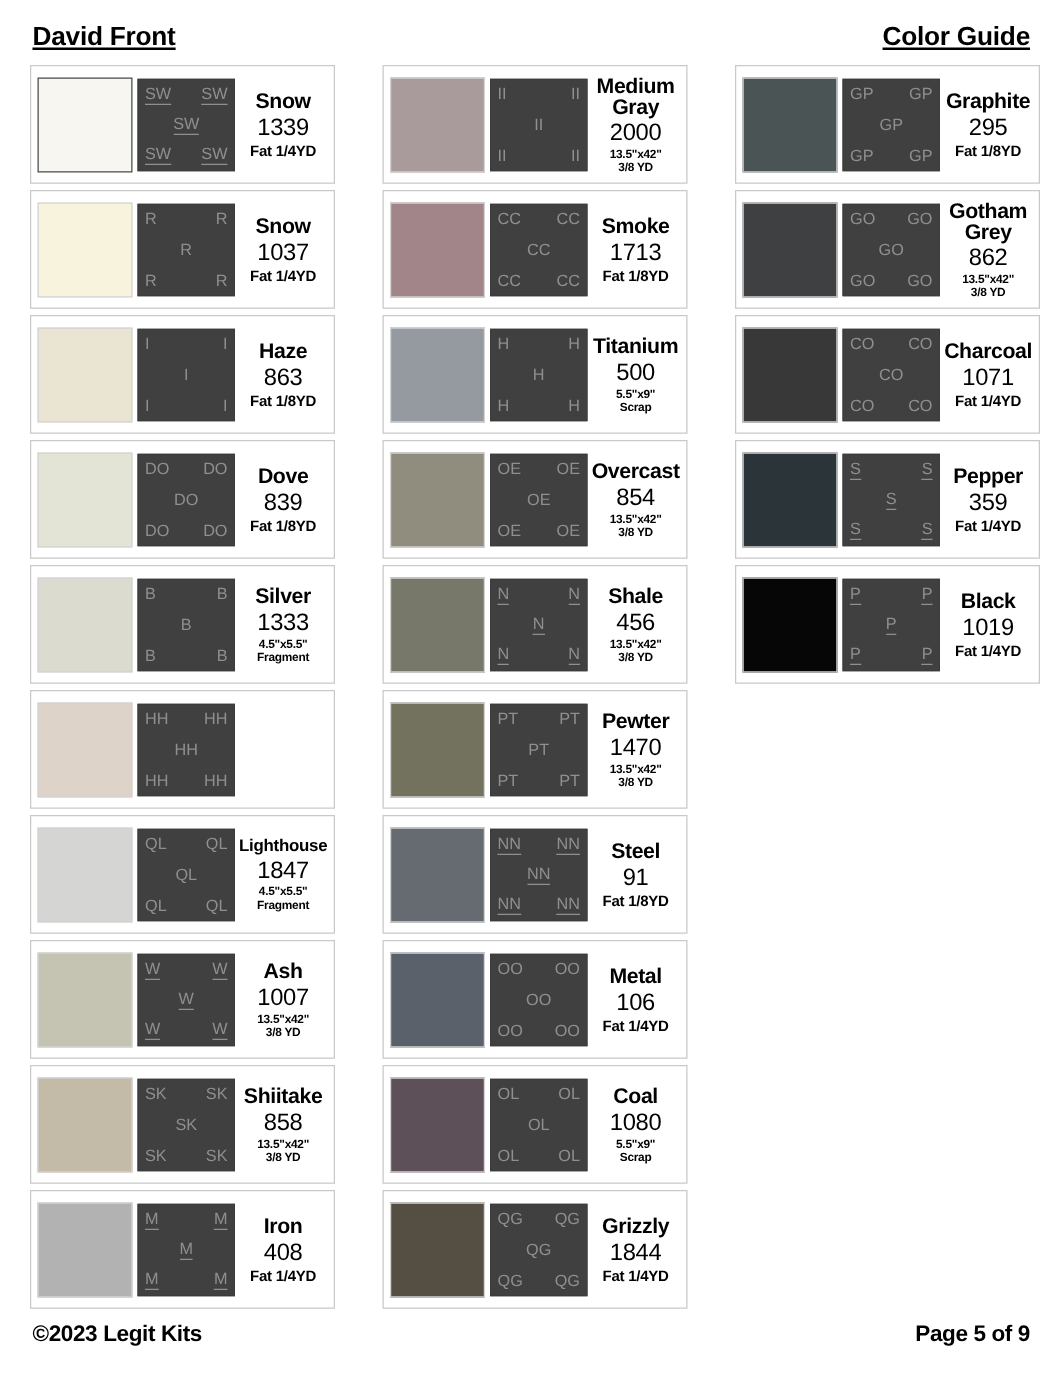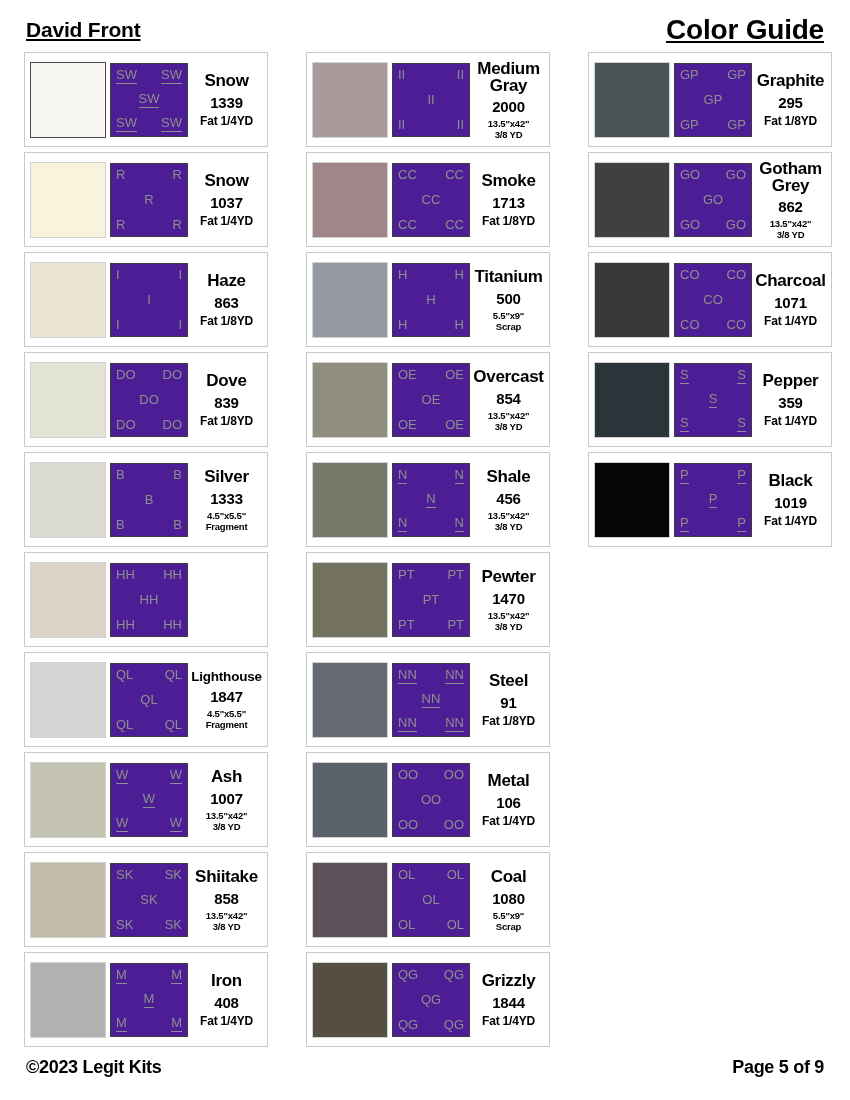--- a/index.html
+++ b/index.html
@@ -34,21 +34,21 @@
     padding: 0 2px;
     text-decoration: underline;
   }
   .header-title {
     font-size: 21px;
     font-weight: bold;
     letter-spacing: -0.2px;
     line-height: 24px;
   }
   .header-right {
-    font-size: 28px;
+    font-size: 21px;
     font-weight: bold;
     letter-spacing: -0.2px;
     line-height: 24px;
   }
 
   
   .columns {
     display: flex;
     gap: 38px;
     align-items: flex-start;
@@ -83,21 +83,21 @@
     border: 1.5px solid #4a4a4a;
   }
 
   .codebox {
     box-sizing: border-box;
     width: 78px;
     height: 74px;
     flex: 0 0 78px;
     margin-left: 4px;
     border: 1.5px solid #3c3c3c;
-    background: #4c1d95;
+    background: #404040;
     display: flex;
     flex-direction: column;
     justify-content: space-between;
     padding: 4px 3px;
   }
   .code-row {
     display: flex;
     justify-content: space-between;
     align-items: center;
     padding: 0 2px;
@@ -139,22 +139,22 @@
   .cname.small {
     font-size: 13.5px;
     line-height: 15px;
     letter-spacing: -0.2px;
   }
   .cname.two-line {
     white-space: normal;
     line-height: 17px;
   }
   .cnum {
-    font-size: 15px;
-    font-weight: bold;
+    font-size: 19px;
+    font-weight: normal;
     line-height: 17px;
     margin-top: 4px;
     letter-spacing: -0.2px;
   }
   .cqty {
     font-size: 12px;
     font-weight: bold;
     line-height: 12px;
     margin-top: 4px;
     letter-spacing: -0.2px;

